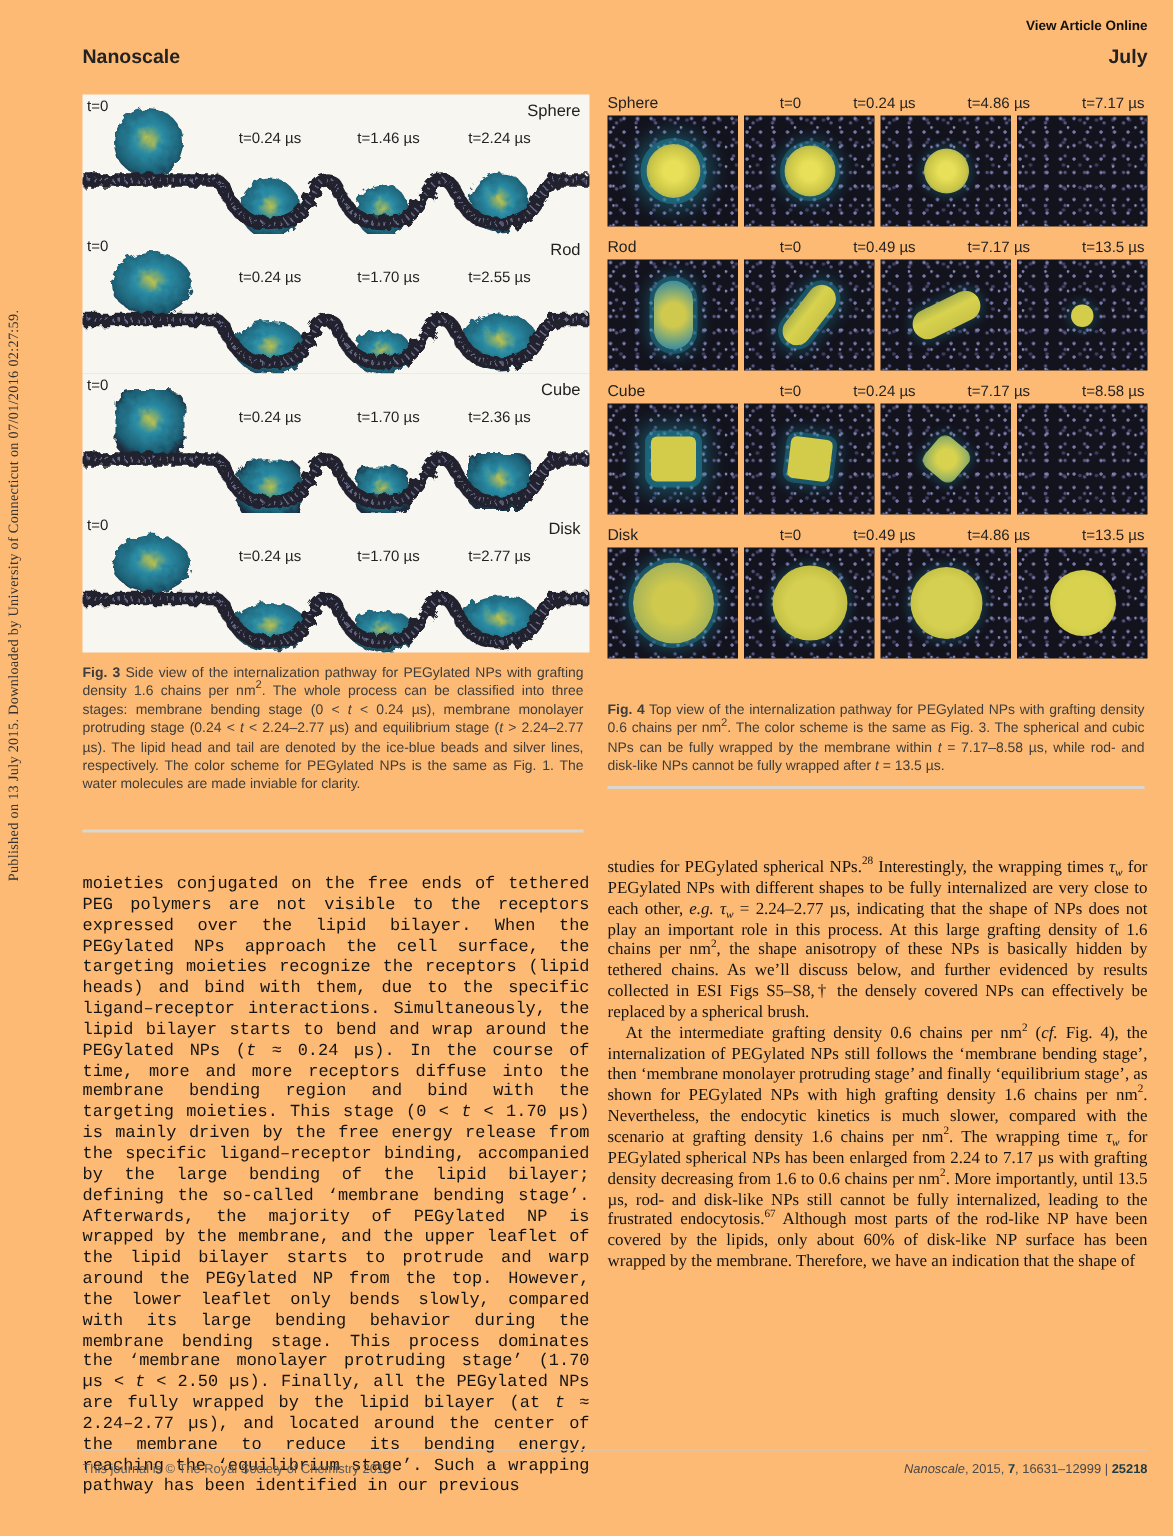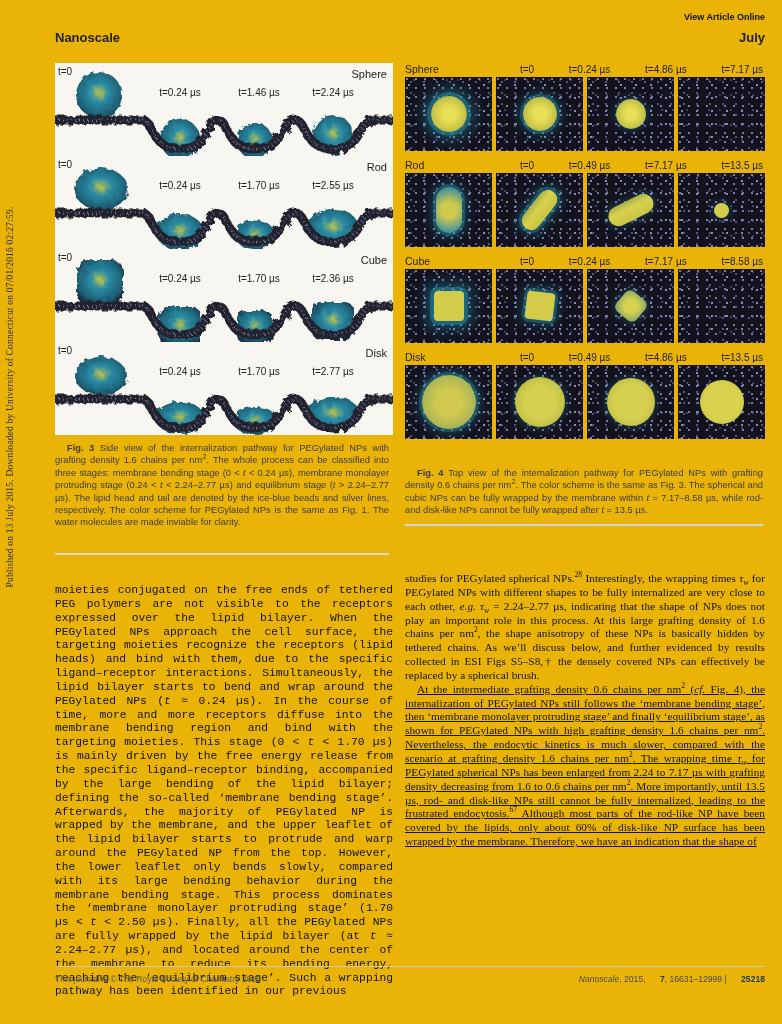--- a/index.html
+++ b/index.html
@@ -1,16 +1,16 @@
 <!DOCTYPE html>
 <html><head>
 <meta charset="utf-8">
 <style>
   html,body{margin:0;padding:0;background:#e9e9e9;}
-  .page{position:relative;width:782px;height:1024px;background:#eab308;overflow:hidden;
+  .page{position:relative;width:782px;height:1024px;background:#fdba74;overflow:hidden;
         font-family:"Liberation Sans",sans-serif;color:#1a1a1a;}
   .abs{position:absolute;}
   
   .hdr-journal{left:55px;top:30px;font-size:13px;font-weight:bold;color:#222;}
   .hdr-paper{right:17px;top:30px;font-size:13px;font-weight:bold;color:#222;}
   .hdr-vao{right:17px;top:12px;font-size:9px;font-weight:bold;color:#111;}
   
   .sidebar{left:-240px;top:392px;width:500px;text-align:center;
            transform:rotate(-90deg);font-family:"Liberation Serif",serif;
            font-size:9.5px;color:#333;letter-spacing:.2px;}
@@ -64,23 +64,23 @@
   #cap4{left:405px;top:467px;width:358px;}
   .cap-rule{height:2px;background:#dad7d0;}
   #rule3{left:55px;top:553px;width:334px;}
   #rule4{left:405px;top:524px;width:358px;}
   
   .bodycol{font-family:"Liberation Serif",serif;font-size:11.3px;line-height:13.85px;
            text-align:justify;color:#141414;}
   #leftcol{left:55px;top:584px;width:338px;font-family:Liberation Mono, monospace;}
   #rightcol{left:405px;top:556px;width:360px;margin-top:16px;}
   .bodycol p{margin:0;}
-  .bodycol p.ind{text-indent:12px;text-decoration:underline;}
+  .bodycol p.ind{text-indent:12px;}
   sup,sub{font-size:7.5px;line-height:0;}
-  .it{font-style:italic;} .bd{font-weight:bold;margin-left:12px;}
+  .it{font-style:italic;} .bd{font-weight:bold;}
   
   #foot-rule{left:55px;top:966px;width:710px;height:1px;background:#c9c9c9;}
   .foot{top:974px;font-size:8.6px;color:#5a5a5a;}
   #foot-left{left:55px;text-align:right;}
   #foot-right{right:17px;color:#4a4a4a;}
   #foot-right .bd{color:#1c3b45;}
 </style>
 </head>
 <body>
 

